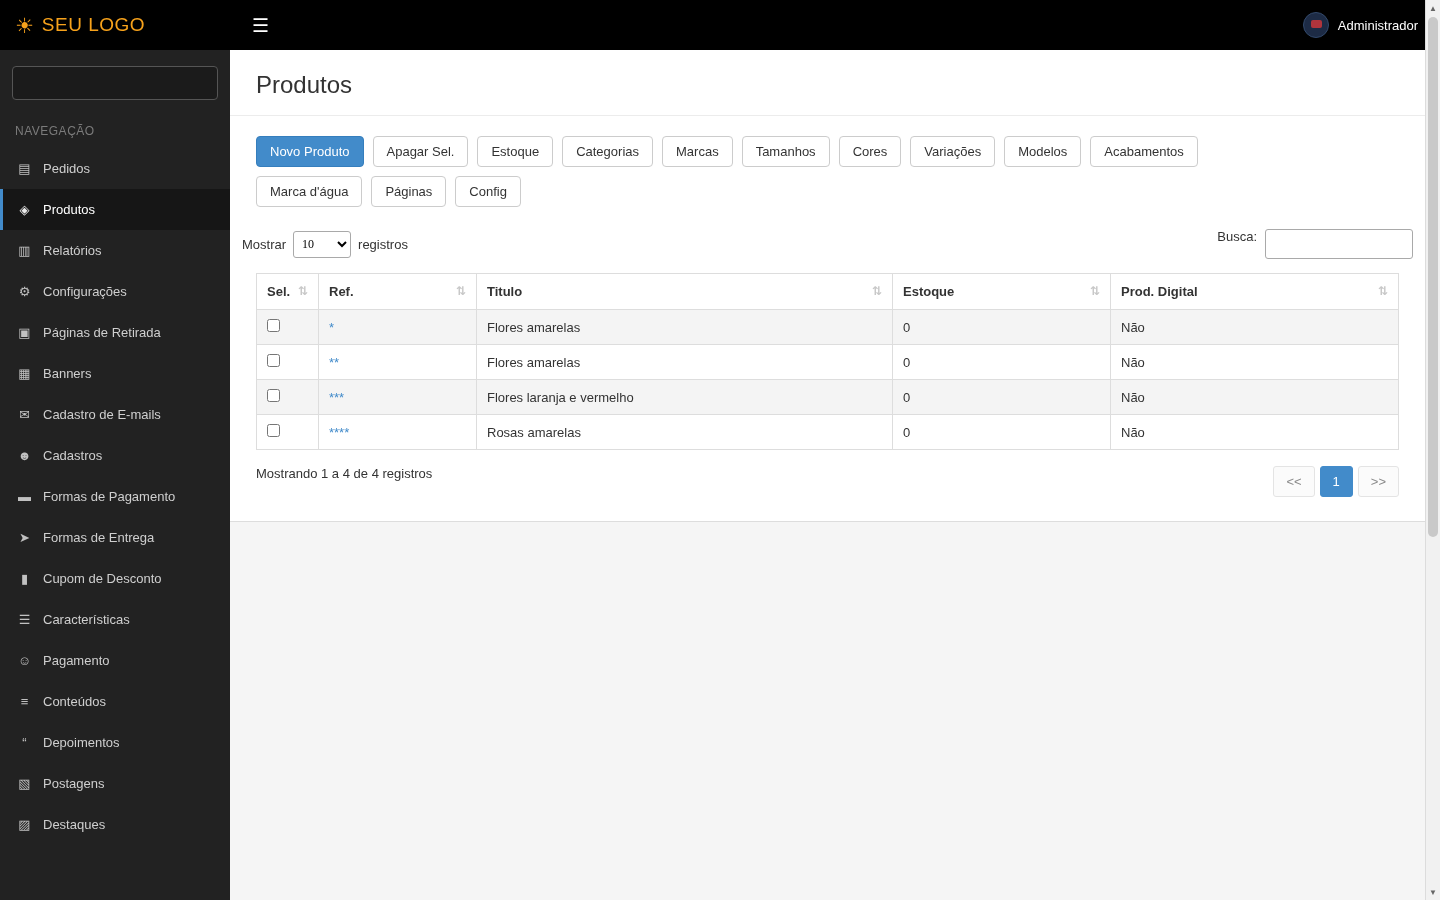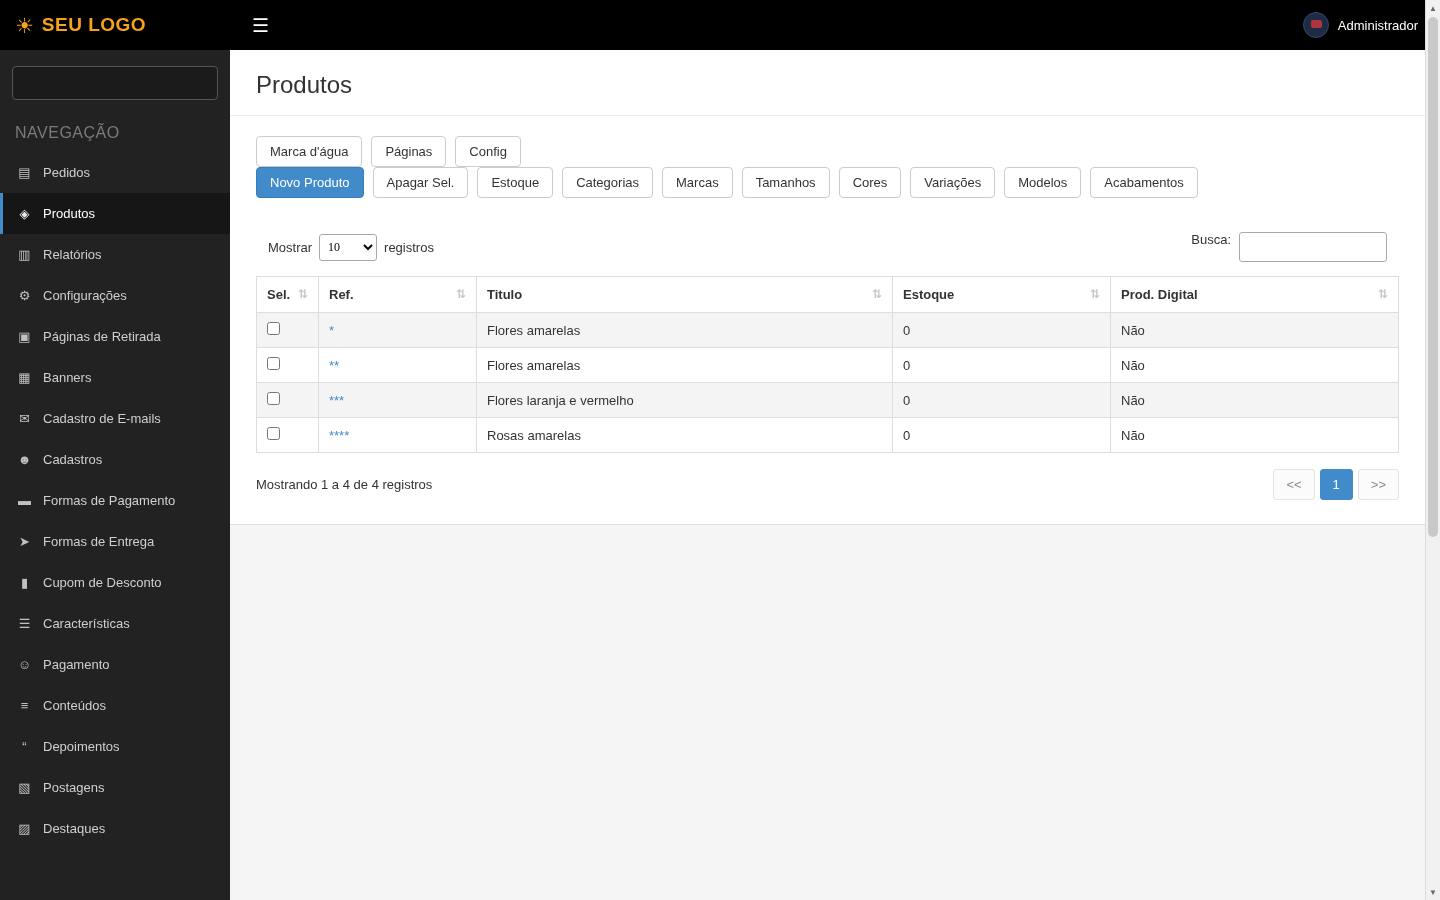--- a/index.html
+++ b/index.html
@@ -3,65 +3,65 @@
 <meta charset="utf-8">
 <style>
   *{margin:0;padding:0;box-sizing:border-box}
   html,body{width:1440px;height:900px;overflow:hidden}
   body{font-family:"Liberation Sans","DejaVu Sans",sans-serif;font-size:13px;color:#333;background:#f5f5f5}
 
   
   .topbar{height:50px;background:#000;display:flex;align-items:center;position:relative;z-index:5}
   .brand{width:230px;flex:0 0 230px;display:flex;align-items:center;gap:8px;padding-left:15px;cursor:pointer}
   .logo-icon{color:#f7a21b;font-size:21px;line-height:1}
-  .logo-text{color:#f7a21b;font-size:19px;font-weight:bold;letter-spacing:.5px}
+  .logo-text{color:#f7a21b;font-size:19px;font-weight:normal;letter-spacing:.5px}
   .hamburger{background:none;border:none;color:#fff;font-size:19px;margin-left:22px;cursor:pointer;line-height:1}
   .topbar-user{margin-left:auto;display:flex;align-items:center;gap:9px;padding-right:22px;cursor:pointer}
   .avatar{width:26px;height:26px;border-radius:50%;background:#1d2b45;border:1px solid #32496b;position:relative;overflow:hidden}
   .avatar::after{content:"";position:absolute;left:7px;top:7px;width:11px;height:8px;background:#b0343c;border-radius:2px}
   .user-name{color:#fff;font-size:13px}
 
   
   .layout{display:flex;height:850px;padding-right:15px}
   .sidebar{width:230px;flex:0 0 230px;background:#222;padding-top:16px;overflow:hidden}
   .sidebar-search{display:block;width:206px;margin:0 auto 10px;height:34px;background:#1b1b1b;border:1px solid #555;border-radius:4px;color:#eee;padding:0 10px;outline:none;font-family:inherit}
-  .nav-section-label{padding:14px 15px 10px;font-size:16px;color:#7b7b7b;letter-spacing:.5px}
+  .nav-section-label{padding:14px 15px 10px;font-size:12px;color:#7b7b7b;letter-spacing:.5px}
   .nav-menu{list-style:none}
   .nav-item{display:flex;align-items:center;gap:10px;padding:13px 15px 13px 13px;border-left:3px solid transparent;color:#cfcfcf;font-size:13px;cursor:pointer}
   .nav-item.active{background:#161616;border-left-color:#428bca;color:#fff}
   .nav-icon{width:17px;text-align:center;font-size:13px;opacity:.92}
 
   
   .main{flex:1;overflow:hidden;background:#f5f5f5}
   .content-card{background:#fff;border-bottom:1px solid #ddd;padding-bottom:24px}
   .page-header{padding:21px 26px 16px;border-bottom:1px solid #ececec;margin-bottom:20px}
   .page-title{font-size:24px;font-weight:normal;color:#333}
   .toolbar{padding:0 26px;display:flex;flex-wrap:wrap;gap:9px}
   .toolbar.second{margin-top:9px}
   .btn{font-size:13px;padding:7px 13px;border:1px solid #ccc;background:#fff;border-radius:4px;color:#333;cursor:pointer;font-family:inherit;white-space:nowrap}
   .btn.primary{background:#428bca;border-color:#357ebd;color:#fff}
 
-  .table-controls{display:flex;align-items:center;padding:0 38px;margin:34px 0 14px}
+  .table-controls{display:flex;align-items:center;padding:0 12px;margin:22px 0 14px}
   .control-left{display:flex;align-items:center;gap:7px}
   .page-size-select{height:27px;border:1px solid #a9a9a9;border-radius:3px;font-size:12px;padding:2px 4px;min-width:58px;font-family:Liberation Serif, serif;background:#fff}
   .control-right{margin-left:auto;display:flex;gap:8px}
   .search-input{height:30px;width:148px;border:1px solid #a9a9a9;border-radius:3px;padding:0 8px;font-family:inherit;font-size:13px;outline:none}
 
   .table-wrap{padding:0 26px}
   table.data{width:100%;border-collapse:collapse;font-size:13px;color:#333}
   .data th,.data td{border:1px solid #ddd;padding:9px 10px;text-align:left;vertical-align:middle}
   .data th{font-weight:bold;padding:10px;cursor:pointer;background:#fff}
   .sort-icon{float:right;color:#c8c8c8;font-size:12px;margin-left:6px}
   .data tbody tr.odd{background:#f4f4f4}
   .data tbody tr.even{background:#fff}
   .ref-link{color:#428bca;text-decoration:none;cursor:pointer}
   .col-sel{width:62px}.col-ref{width:158px}.col-estoque{width:218px}.col-prod-digital{width:288px}
   .row-checkbox{width:13px;height:13px;cursor:pointer}
 
-  .table-footer{display:flex;align-items:center;padding:16px 26px 0}
+  .table-footer{display:flex;align-items:flex-start;padding:16px 26px 0}
   .table-info{font-size:13px;color:#333}
   .pagination{margin-left:auto;display:flex;gap:5px;align-items:center}
   .page-btn{font-size:13px;padding:7px 12px;border:1px solid #e4e4e4;background:#fbfbfb;color:#8a8a8a;border-radius:3px;cursor:pointer;font-family:inherit}
   .page-btn.current{background:#428bca;border-color:#428bca;color:#fff}
 
   
   .scrollbar{position:fixed;top:0;right:0;width:15px;height:900px;background:#f1f1f1;border-left:1px solid #dcdcdc;z-index:20}
   .scroll-arrow{height:16px;display:flex;align-items:center;justify-content:center;font-size:8px;color:#666;cursor:pointer}
   .scroll-arrow.down{position:absolute;bottom:0;left:0;right:0}
   .scroll-thumb{position:absolute;left:2px;right:2px;top:17px;height:520px;background:#c9c9c9;border-radius:6px;cursor:pointer}
@@ -156,37 +156,37 @@
         </li>
       </ul>
   </aside>
 
   <main class="main">
     <div class="content-card">
       <div class="page-header">
         <h1 class="page-title">Produtos</h1>
       </div>
 
-      <div class="toolbar second">
-          <button class="btn">Marca d'água</button>
-          <button class="btn">Páginas</button>
-          <button class="btn">Config</button>
-        </div>
       <div class="toolbar">
           <button class="btn primary">Novo Produto</button>
           <button class="btn">Apagar Sel.</button>
           <button class="btn">Estoque</button>
           <button class="btn">Categorias</button>
           <button class="btn">Marcas</button>
           <button class="btn">Tamanhos</button>
           <button class="btn">Cores</button>
           <button class="btn">Variações</button>
           <button class="btn">Modelos</button>
           <button class="btn">Acabamentos</button>
         </div>
+      <div class="toolbar second">
+          <button class="btn">Marca d'água</button>
+          <button class="btn">Páginas</button>
+          <button class="btn">Config</button>
+        </div>
 
       <div class="table-controls">
         <div class="control-left">
           <span>Mostrar</span>
           <select class="page-size-select"><option>10</option></select>
           <span>registros</span>
         </div>
         <div class="control-right">
           <span>Busca:</span>
           <input class="search-input" type="text" style="">

